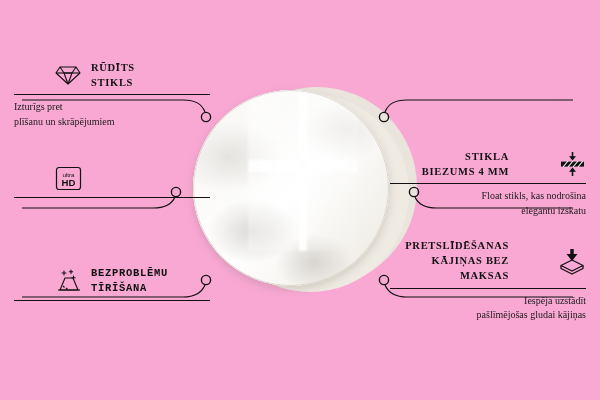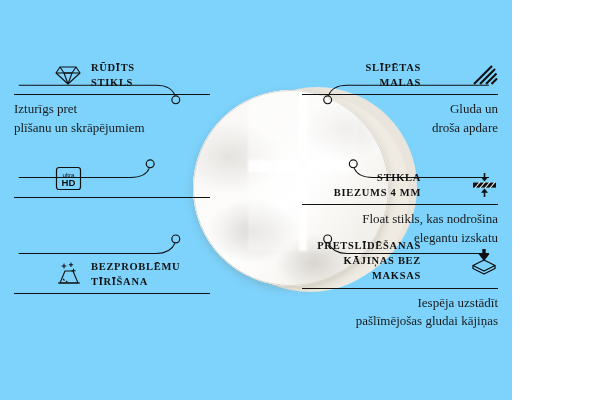--- a/index.html
+++ b/index.html
@@ -2,23 +2,23 @@
 <html><head>
 <meta charset="utf-8">
 <style>
   html, body {
     margin: 0;
     padding: 0;
     background: #ffffff;
   }
   #page {
     position: relative;
-    width: 512px;
+    width: 600px;
     height: 400px;
-    background: #7dd3fc;
+    background: #f9a8d4;
     overflow: hidden;
     font-family: "Liberation Serif", serif;
     color: #111111;
   }
 
   
   #product-stage {
     position: absolute;
     left: 175px;
     top: 78px;
@@ -135,43 +135,43 @@
     line-height: 1.45;
     text-transform: uppercase;
     white-space: pre-line;
   }
   .f-rule {
     height: 0;
     border-top: 1.3px solid #111111;
     margin: 4px 0 5px 0;
   }
   .f-desc {
-    font-size: 13px;
+    font-size: 10px;
     line-height: 1.42;
     color: #1a1a1a;
     white-space: pre-line;
   }
 
   .f-icon {
     width: 28px;
     height: 26px;
     flex: 0 0 28px;
     display: flex;
     align-items: center;
     justify-content: center;
     margin-left: 40px;
   }
   .f-icon svg { display: block; overflow: visible; }
 
   
   #feat-tempered  { top: 60px; }
   #feat-print     { top: 163px; }
-  #feat-clean     { top: 259px; }
+  #feat-clean     { top: 266px; font-family: Liberation Mono, monospace; }
   #feat-edges     { top: 60px; }
-  #feat-thickness { top: 170px; }
+  #feat-thickness { top: 149px; }
   #feat-feet      { top: 238px; }
 </style>
 </head>
 <body>
 
 <div id="page">
 
   <div id="product-stage">
     <div class="disc-shadow"></div>
     <div class="disc-shadow2"></div>
@@ -268,39 +268,20 @@
             <path d="M18.5 7 v3.4 M16.8 8.7 h3.4"></path>
           </g>
         </svg>
       </span>
       <span class="f-title">BEZPROBLĒMU
 TĪRĪŠANA</span>
     </div>
     <div class="f-rule"></div>
   </div>
 
-  <div class="feature right" id="feat-edges">
-    <div class="f-head">
-      <span class="f-icon">
-        <svg width="27" height="24" viewBox="0 0 27 24">
-          <g stroke="#111" stroke-width="2.1" stroke-linecap="butt">
-            <path d="M3 21 L21 3"></path>
-            <path d="M9 21 L24 6"></path>
-            <path d="M15 21 L25.5 10.5"></path>
-            <path d="M20.5 21 L26 15.5"></path>
-          </g>
-        </svg>
-      </span>
-      <span class="f-title">SLĪPĒTAS
-MALAS</span>
-    </div>
-    <div class="f-rule"></div>
-    <div class="f-desc">Gluda un
-droša apdare</div>
-  </div>
 
   <div class="feature right" id="feat-thickness">
     <div class="f-head">
       <span class="f-icon">
         <svg width="27" height="26" viewBox="0 0 27 26">
           <path d="M13.5 1 v6" stroke="#111" stroke-width="1.6"></path>
           <path d="M13.5 9.4 L10 5.2 H17 Z" fill="#111"></path>
           <rect x="2" y="10.6" width="23" height="5" fill="#111"></rect>
           <g stroke="#fff" stroke-width="1.1">
             <path d="M4 16 L9 10"></path>

